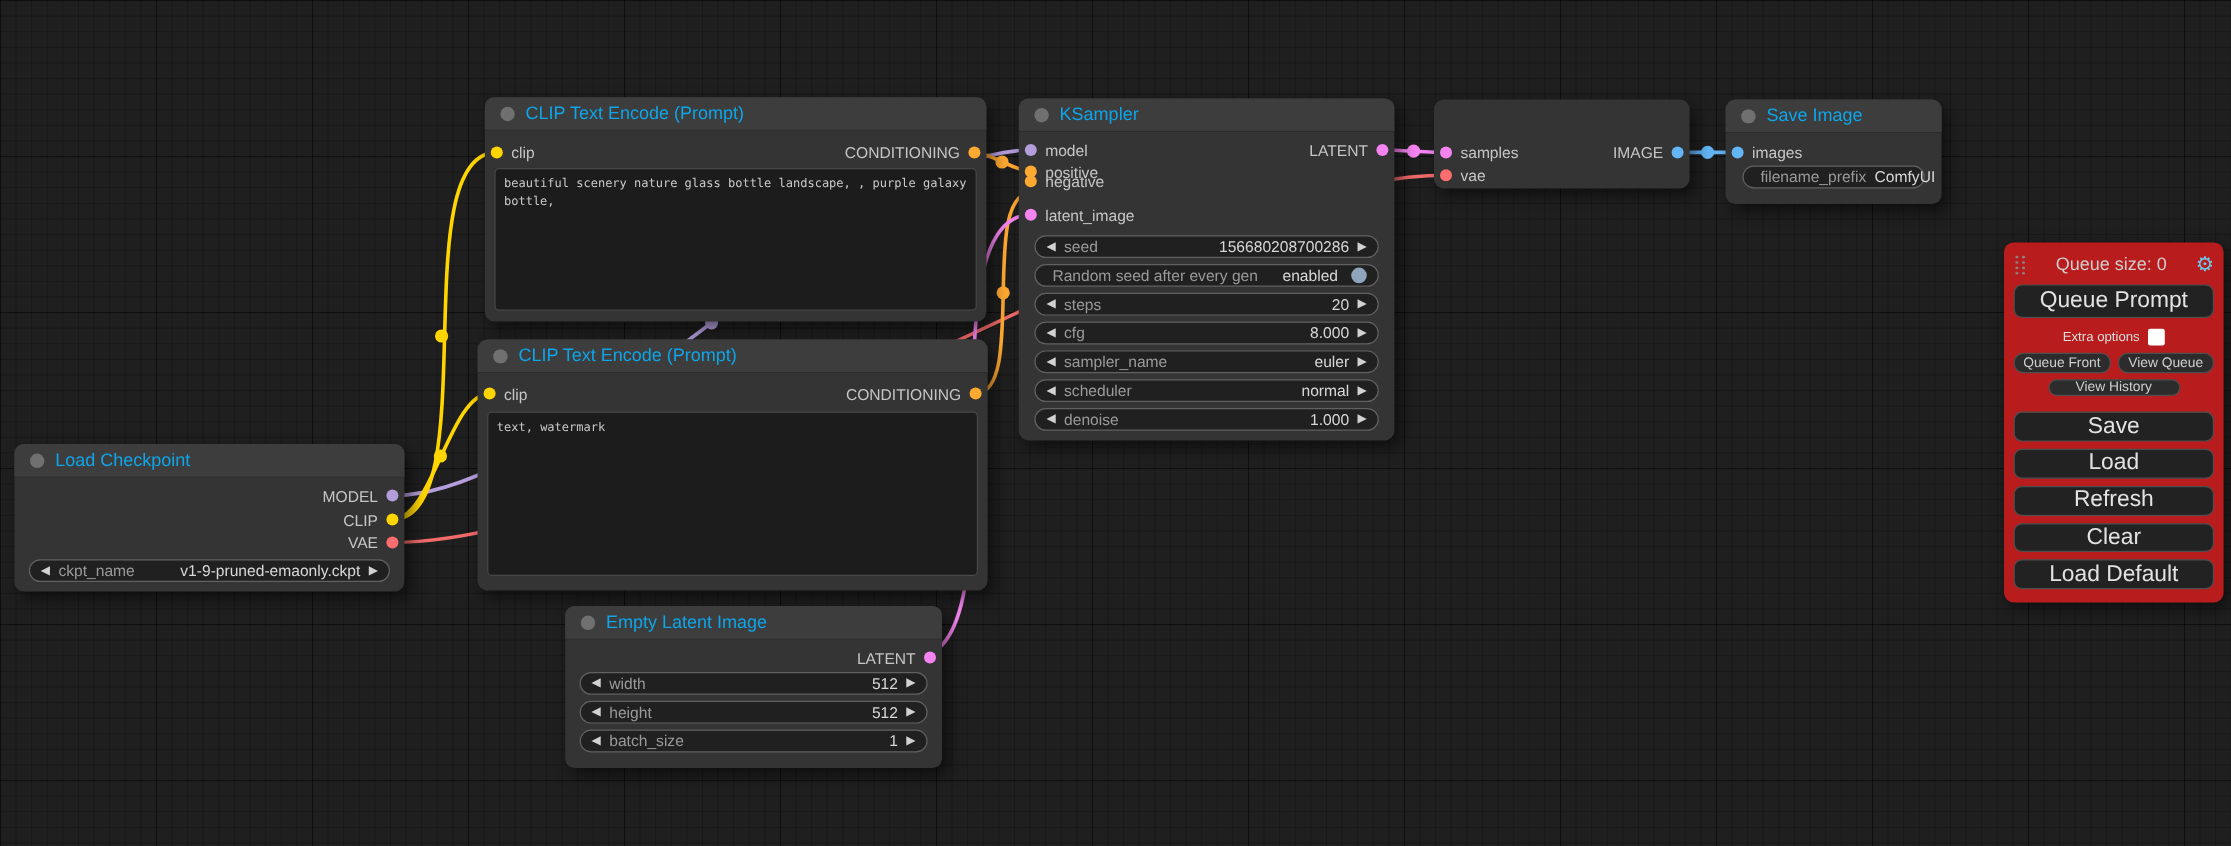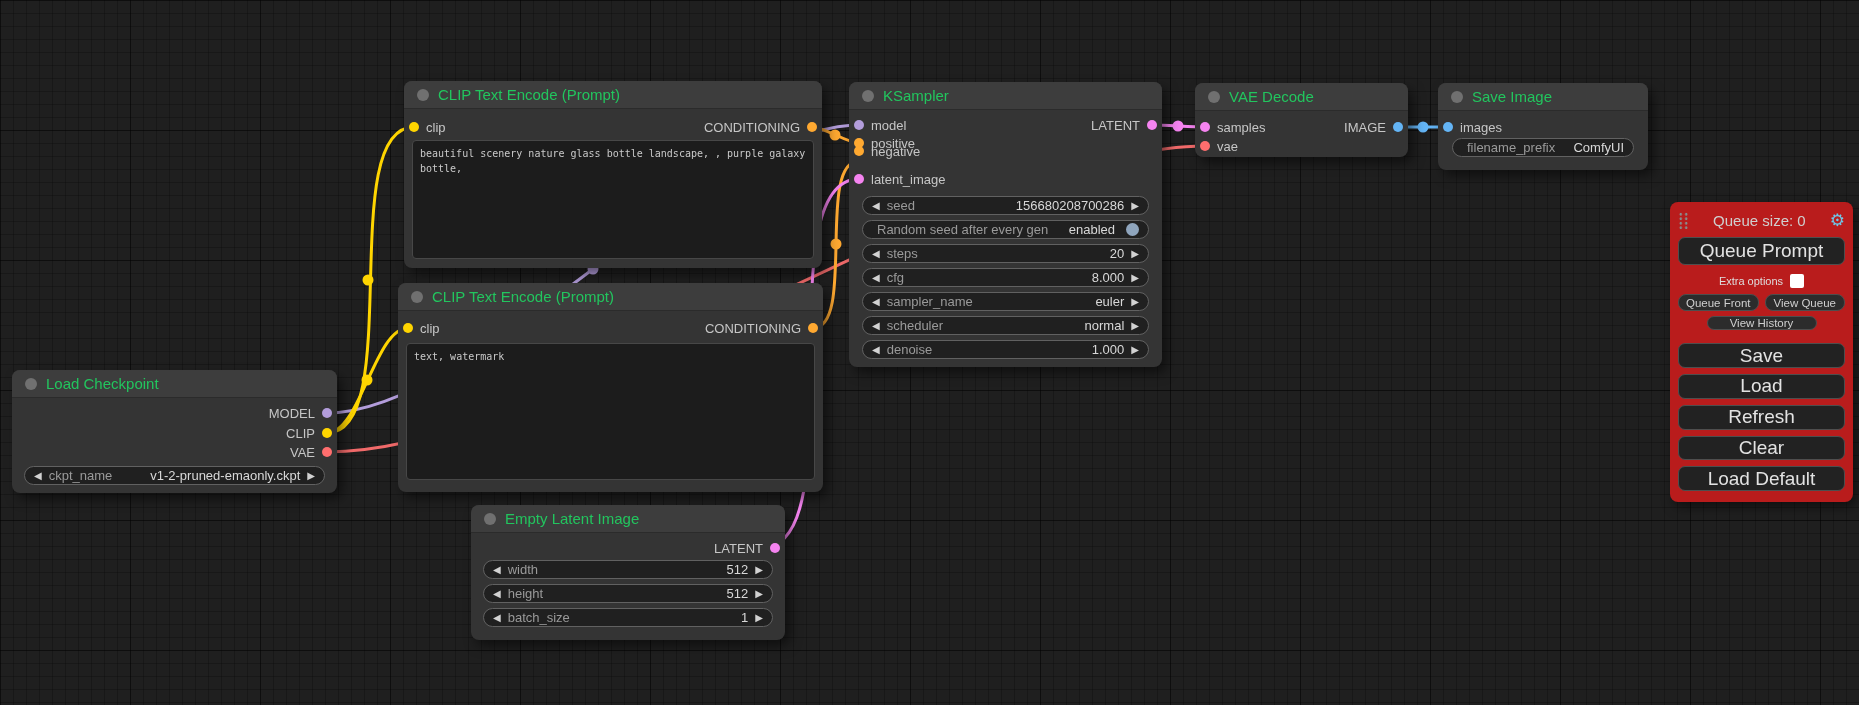--- a/index.html
+++ b/index.html
@@ -11,21 +11,21 @@
       linear-gradient(rgba(0,0,0,.40) 1px, transparent 1px),
       linear-gradient(90deg, rgba(0,0,0,.40) 1px, transparent 1px),
       linear-gradient(rgba(0,0,0,.22) 1px, transparent 1px),
       linear-gradient(90deg, rgba(0,0,0,.22) 1px, transparent 1px);
     background-size:130px 130px,130px 130px,13px 13px,13px 13px;
   }
   #wires{position:absolute;left:0;top:0;z-index:1;}
   .node{position:absolute;background:#343434;border-radius:8px;
         box-shadow:5px 6px 12px rgba(0,0,0,.5);z-index:2;}
   .ntitle{height:28px;display:flex;align-items:center;gap:9px;padding:0 13px;
-          background:#3d3d3d;border-radius:8px 8px 0 0;color:#22c55e;font-size:15px;
+          background:#3d3d3d;border-radius:8px 8px 0 0;color:#0ea5e9;font-size:15px;
           border-bottom:1px solid #2b2b2b;box-sizing:border-box;}
   .tdot{width:12px;height:12px;border-radius:50%;background:#707070;flex:none;}
   .sin{position:absolute;left:0;display:flex;align-items:center;height:18px;gap:7px;
        padding-left:5px;font-size:13px;color:#c6c6c6;}
   .sout{position:absolute;right:0;display:flex;align-items:center;height:18px;gap:7px;
         padding-right:5px;font-size:13px;color:#c6c6c6;}
   .dot{width:10px;height:10px;border-radius:50%;flex:none;}
   .c-model{background:#B39DDB}.c-clip{background:#FFD500}.c-vae{background:#FF6E6E}
   .c-cond{background:#FFA931}.c-latent{background:#F584F0}.c-image{background:#64B5F6}
   .pill{position:absolute;height:19px;background:#202020;border:1px solid #616161;
@@ -100,21 +100,21 @@
     <span>CLIP</span>
     <span class="dot c-clip"></span>
   </div>
   <div class="sout" style="top:73px;">
     <span>VAE</span>
     <span class="dot c-vae"></span>
   </div>
   <div class="pill" style="left:12px;right:12px;top:96px;">
     <span class="arr">◀</span>
     <span>ckpt_name</span>
-    <span class="val">v1-2-pruned-emaonly.ckpt</span>
+    <span class="val">v1-9-pruned-emaonly.ckpt</span>
     <span class="arr">▶</span>
   </div>
 </div>
 
 <div class="node" style="left:404px;top:81px;width:418px;height:187px;">
   <div class="ntitle">
     <span class="tdot"></span>
     <span>CLIP Text Encode (Prompt)</span>
   </div>
   <div class="sin" style="top:37px;">
@@ -208,39 +208,35 @@
   </div>
   <div class="pill" style="left:13px;right:13px;top:258px;">
     <span class="arr">◀</span>
     <span>denoise</span>
     <span class="val">1.000</span>
     <span class="arr">▶</span>
   </div>
 </div>
 
 <div class="node" style="left:1195px;top:83px;width:213px;height:74px;">
-  <div class="ntitle">
-    <span class="tdot"></span>
-    <span>VAE Decode</span>
-  </div>
   <div class="sin" style="top:35px;">
     <span class="dot c-latent"></span>
     <span>samples</span>
   </div>
   <div class="sin" style="top:54px;">
     <span class="dot c-vae"></span>
     <span>vae</span>
   </div>
   <div class="sout" style="top:35px;">
     <span>IMAGE</span>
     <span class="dot c-image"></span>
   </div>
 </div>
 
-<div class="node" style="left:1438px;top:83px;width:210px;height:87px;">
+<div class="node" style="left:1438px;top:83px;width:180px;height:87px;">
   <div class="ntitle">
     <span class="tdot"></span>
     <span>Save Image</span>
   </div>
   <div class="sin" style="top:35px;">
     <span class="dot c-image"></span>
     <span>images</span>
   </div>
   <div class="pill" style="left:14px;right:14px;top:55px;padding-left:14px;">
     <span>filename_prefix</span>

